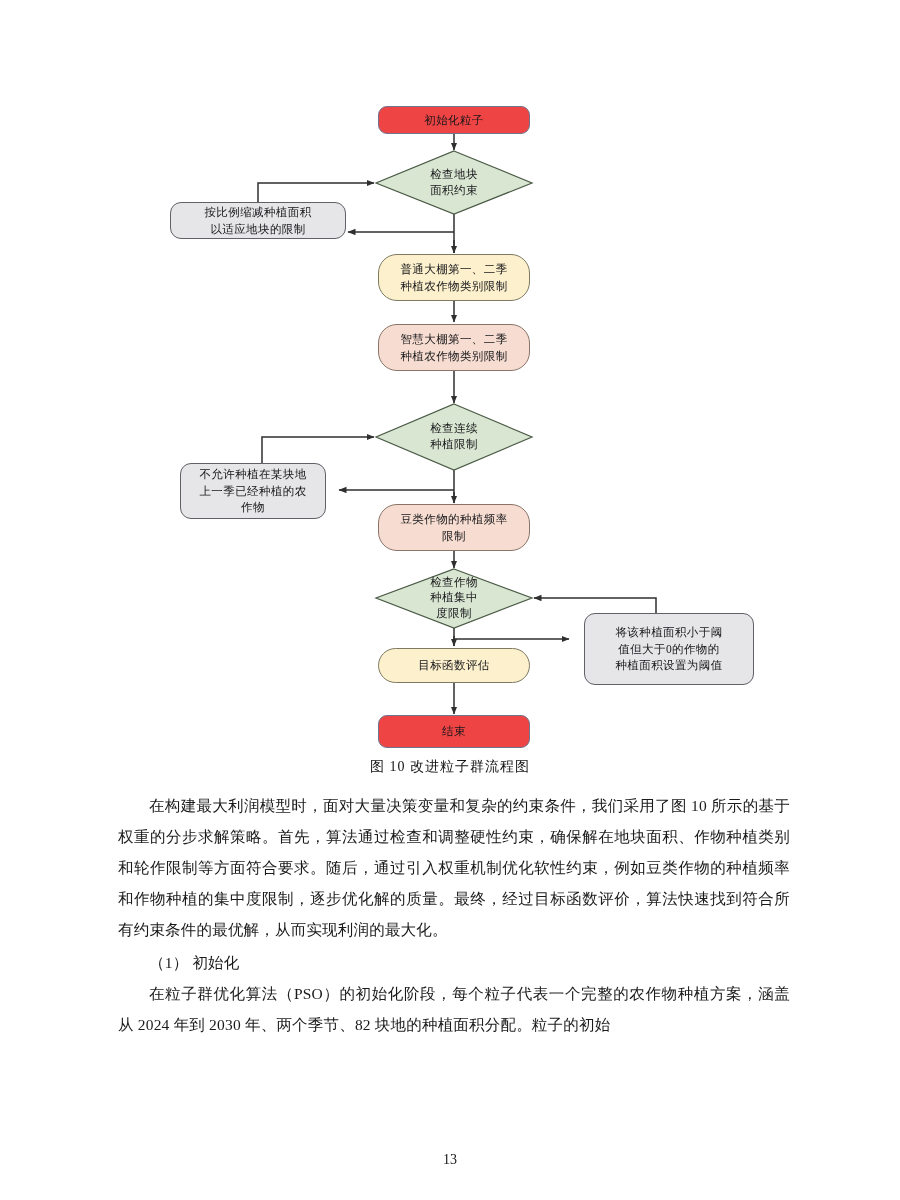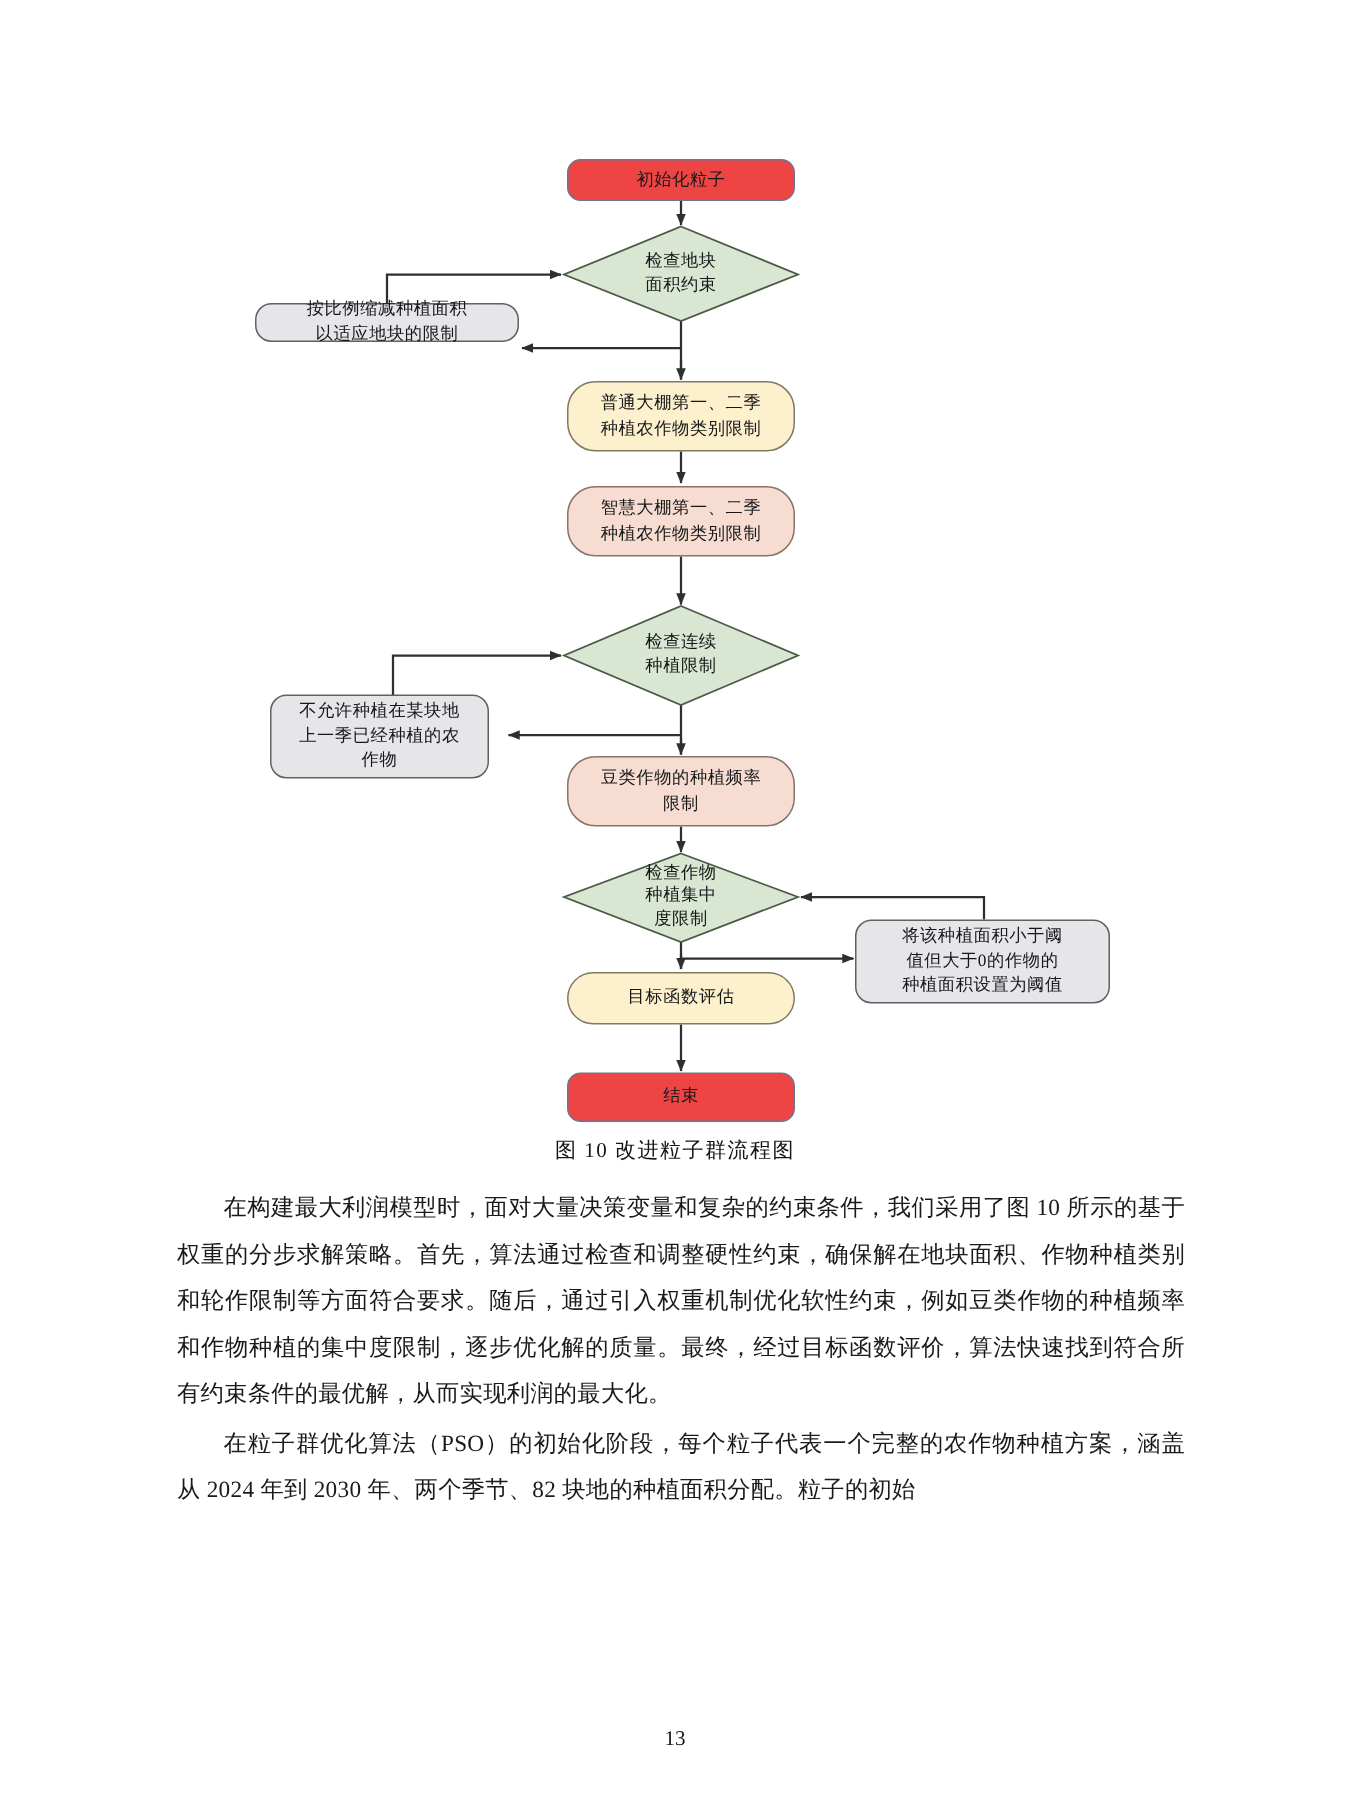--- a/index.html
+++ b/index.html
@@ -189,45 +189,46 @@
   <div class="diamond-label" style="left:396px; top:413px; width:116px; height:48px;">检查连续
 种植限制</div>
   <div class="diamond-label" style="left:396px; top:159px; width:116px; height:48px;">检查地块
 面积约束</div>
   <div class="diamond-label" style="left:398px; top:572px; width:112px; height:52px;">检查作物
 种植集中
 度限制</div>
 
   <div class="node terminal" style="left:378px; top:106px; width:152px; height:28px;">初始化粒子</div>
 
-  <div class="node aux-gray" style="left:170px; top:202px; width:176px; height:26px;">按比例缩减种植面积
+  <div class="node aux-gray" style="left:170px; top:202px; width:176px; height:37px;">按比例缩减种植面积
 以适应地块的限制</div>
 
   <div class="node process-yellow" style="left:378px; top:254px; width:152px; height:47px;">普通大棚第一、二季
 种植农作物类别限制</div>
 
   <div class="node process-pink" style="left:378px; top:324px; width:152px; height:47px;">智慧大棚第一、二季
 种植农作物类别限制</div>
 
   <div class="node aux-gray" style="left:180px; top:463px; width:146px; height:56px;">不允许种植在某块地
 上一季已经种植的农
 作物</div>
 
   <div class="node process-pink" style="left:378px; top:504px; width:152px; height:47px;">豆类作物的种植频率
 限制</div>
 
-  <div class="node aux-gray" style="left:570px; top:613px; width:170px; height:56px;">将该种植面积小于阈
+  <div class="node aux-gray" style="left:584px; top:613px; width:170px; height:72px;">将该种植面积小于阈
 值但大于0的作物的
 种植面积设置为阈值</div>
 
   <div class="node process-yellow" style="left:378px; top:648px; width:152px; height:35px;">目标函数评估</div>
 
   <div class="node terminal" style="left:378px; top:715px; width:152px; height:33px;">结束</div>
 
   <div class="fig-caption">图 10  改进粒子群流程图</div>
 </div>
 
 <div id="body-text">
   <p class="para">在构建最大利润模型时，面对大量决策变量和复杂的约束条件，我们采用了图 10 所示的基于权重的分步求解策略。首先，算法通过检查和调整硬性约束，确保解在地块面积、作物种植类别和轮作限制等方面符合要求。随后，通过引入权重机制优化软性约束，例如豆类作物的种植频率和作物种植的集中度限制，逐步优化解的质量。最终，经过目标函数评价，算法快速找到符合所有约束条件的最优解，从而实现利润的最大化。</p>
+  <p class="subhead">（1） 初始化</p>
   <p class="para">在粒子群优化算法（PSO）的初始化阶段，每个粒子代表一个完整的农作物种植方案，涵盖从 2024 年到 2030 年、两个季节、82 块地的种植面积分配。粒子的初始</p>
 </div>
 
 <div class="page-number">13</div>
 
 </body></html>

